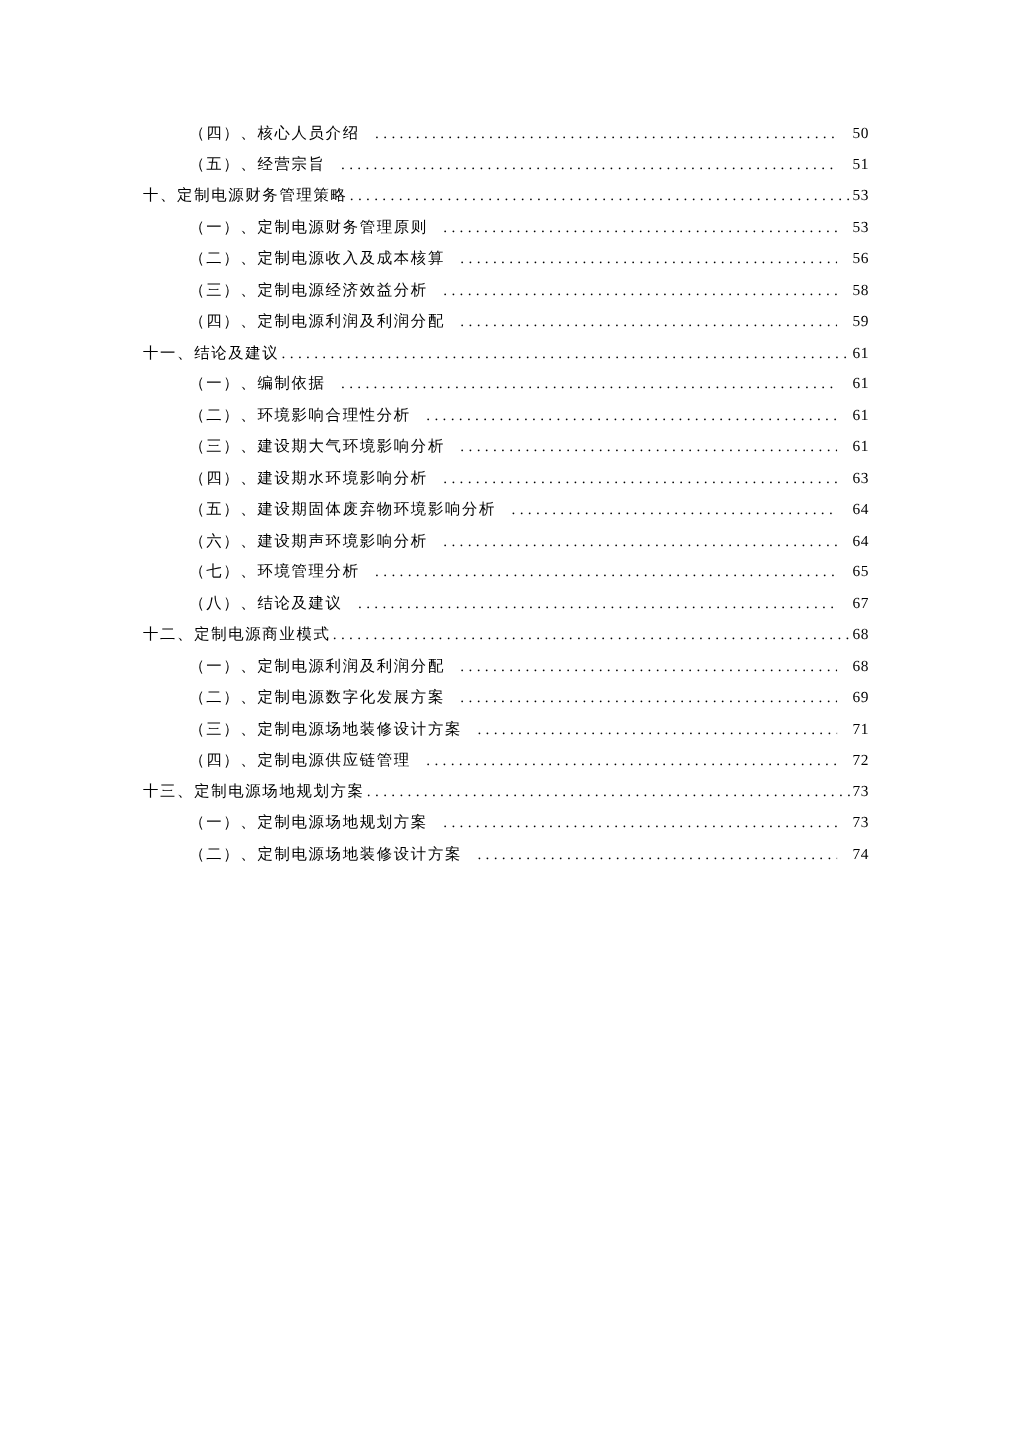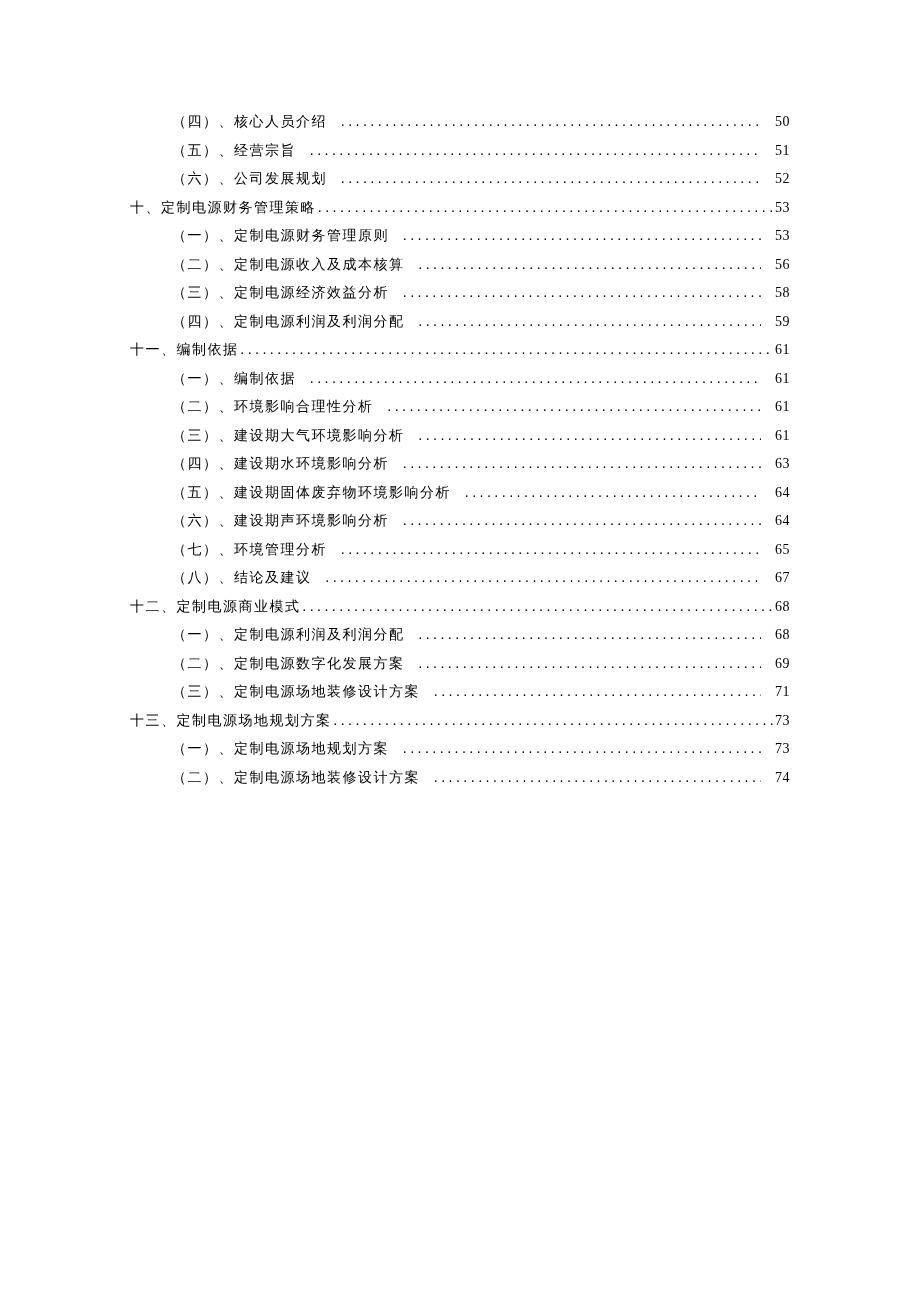--- a/index.html
+++ b/index.html
@@ -61,25 +61,20 @@
       <div class="toc-line level-2">
         <span class="toc-label">（四）、核心人员介绍</span>
         <span class="toc-dots"></span>
         <span class="toc-page">50</span>
       </div>
       <div class="toc-line level-2">
         <span class="toc-label">（五）、经营宗旨</span>
         <span class="toc-dots"></span>
         <span class="toc-page">51</span>
       </div>
-      <div class="toc-line level-2">
-        <span class="toc-label">（六）、公司发展规划</span>
-        <span class="toc-dots"></span>
-        <span class="toc-page">52</span>
-      </div>
       <div class="toc-line level-1">
         <span class="toc-label">十、定制电源财务管理策略</span>
         <span class="toc-dots"></span>
         <span class="toc-page">53</span>
       </div>
       <div class="toc-line level-2">
         <span class="toc-label">（一）、定制电源财务管理原则</span>
         <span class="toc-dots"></span>
         <span class="toc-page">53</span>
       </div>
@@ -92,21 +87,21 @@
         <span class="toc-label">（三）、定制电源经济效益分析</span>
         <span class="toc-dots"></span>
         <span class="toc-page">58</span>
       </div>
       <div class="toc-line level-2">
         <span class="toc-label">（四）、定制电源利润及利润分配</span>
         <span class="toc-dots"></span>
         <span class="toc-page">59</span>
       </div>
       <div class="toc-line level-1">
-        <span class="toc-label">十一、编制依据</span>
+        <span class="toc-label">十一、结论及建议</span>
         <span class="toc-dots"></span>
         <span class="toc-page">61</span>
       </div>
       <div class="toc-line level-2">
         <span class="toc-label">（一）、编制依据</span>
         <span class="toc-dots"></span>
         <span class="toc-page">61</span>
       </div>
       <div class="toc-line level-2">
         <span class="toc-label">（二）、环境影响合理性分析</span>
@@ -156,20 +151,25 @@
       <div class="toc-line level-2">
         <span class="toc-label">（二）、定制电源数字化发展方案</span>
         <span class="toc-dots"></span>
         <span class="toc-page">69</span>
       </div>
       <div class="toc-line level-2">
         <span class="toc-label">（三）、定制电源场地装修设计方案</span>
         <span class="toc-dots"></span>
         <span class="toc-page">71</span>
       </div>
+      <div class="toc-line level-2">
+        <span class="toc-label">（四）、定制电源供应链管理</span>
+        <span class="toc-dots"></span>
+        <span class="toc-page">72</span>
+      </div>
       <div class="toc-line level-1">
         <span class="toc-label">十三、定制电源场地规划方案</span>
         <span class="toc-dots"></span>
         <span class="toc-page">73</span>
       </div>
       <div class="toc-line level-2">
         <span class="toc-label">（一）、定制电源场地规划方案</span>
         <span class="toc-dots"></span>
         <span class="toc-page">73</span>
       </div>

